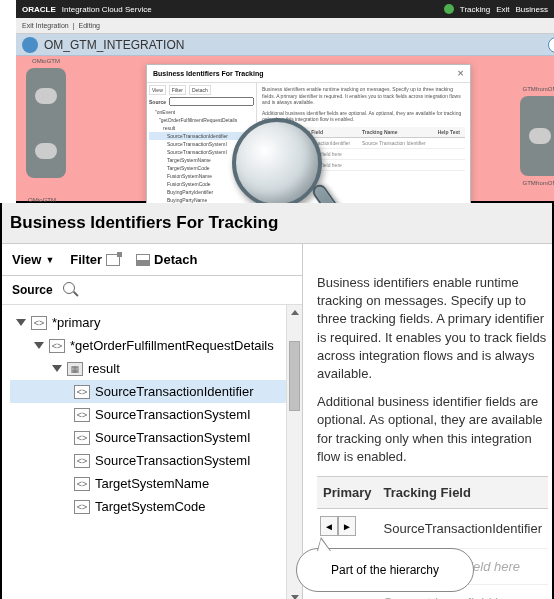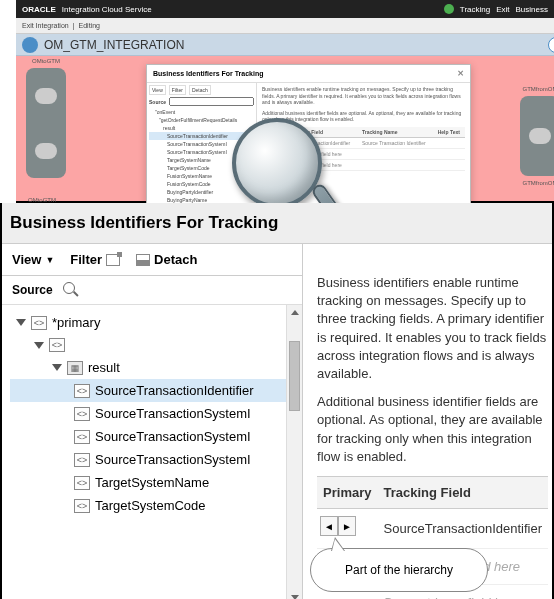--- a/index.html
+++ b/index.html
@@ -95,21 +95,21 @@
   .right-col table { width: 100%; border-collapse: collapse; margin-top: 8px; }
   .right-col th { font-size: 13px; font-weight: bold; text-align: left; padding: 8px 6px; background: #f3f3f3; border-top: 1px solid #ccc; border-bottom: 1px solid #ccc; }
   .right-col td { font-size: 13px; padding: 10px 6px; border-bottom: 1px solid #eee; }
   .right-col td.drag { color: #aaa; font-style: italic; }
   .check { width: 16px; height: 16px; border-radius: 50%; background: #2e7d32; display: inline-block; position: relative; }
   .check::after { content: ''; position: absolute; left: 4px; top: 7px; width: 4px; height: 2px; border-left: 2px solid #fff; border-bottom: 2px solid #fff; transform: rotate(-45deg); }
 
   .hs-nav { position: absolute; left: 318px; bottom: 68px; display: flex; }
   .hs-nav button { width: 18px; height: 20px; border: 1px solid #aaa; background: #f7f7f7; font-size: 10px; cursor: pointer; padding:0;}
 
-  .callout { position: absolute; left: 308px; bottom: 12px; width: 178px; height: 44px; border: 1px solid #888; border-radius: 22px; background: #fff; display: flex; align-items: center; justify-content: center; font-size: 12px; }
+  .callout { position: absolute; left: 294px; bottom: 12px; width: 178px; height: 44px; border: 1px solid #888; border-radius: 22px; background: #fff; display: flex; align-items: center; justify-content: center; font-size: 12px; }
   .callout::before { content: ''; position: absolute; left: 20px; top: -12px; width: 0; height: 0; border-left: 4px solid transparent; border-right: 10px solid transparent; border-bottom: 14px solid #888; }
   .callout::after { content: ''; position: absolute; left: 21px; top: -10px; width: 0; height: 0; border-left: 3px solid transparent; border-right: 9px solid transparent; border-bottom: 12px solid #fff; }
 </style>
 </head>
 <body>
 
 <div class="top-section">
   <div class="oracle-bar">
     <div class="oracle-left">
       <strong>ORACLE</strong>
@@ -248,20 +248,21 @@
       <div class="tree-wrap">
         <ul>
           <li class="ind1">
               <span class="caret"></span>
               <span class="tag">&lt;&gt;</span>
               <span>*primary</span>
             </li>
           <li class="ind2">
               <span class="caret"></span>
               <span class="tag">&lt;&gt;</span>
+              <span>*getOrderFulfillmentRequestDetails</span>
             </li>
           <li class="ind3">
               <span class="caret"></span>
               <span class="tag grp">▦</span>
               <span>result</span>
             </li>
           <li class="ind4 sel">
               <span class="tag">&lt;&gt;</span>
               <span>SourceTransactionIdentifier</span>
             </li>

